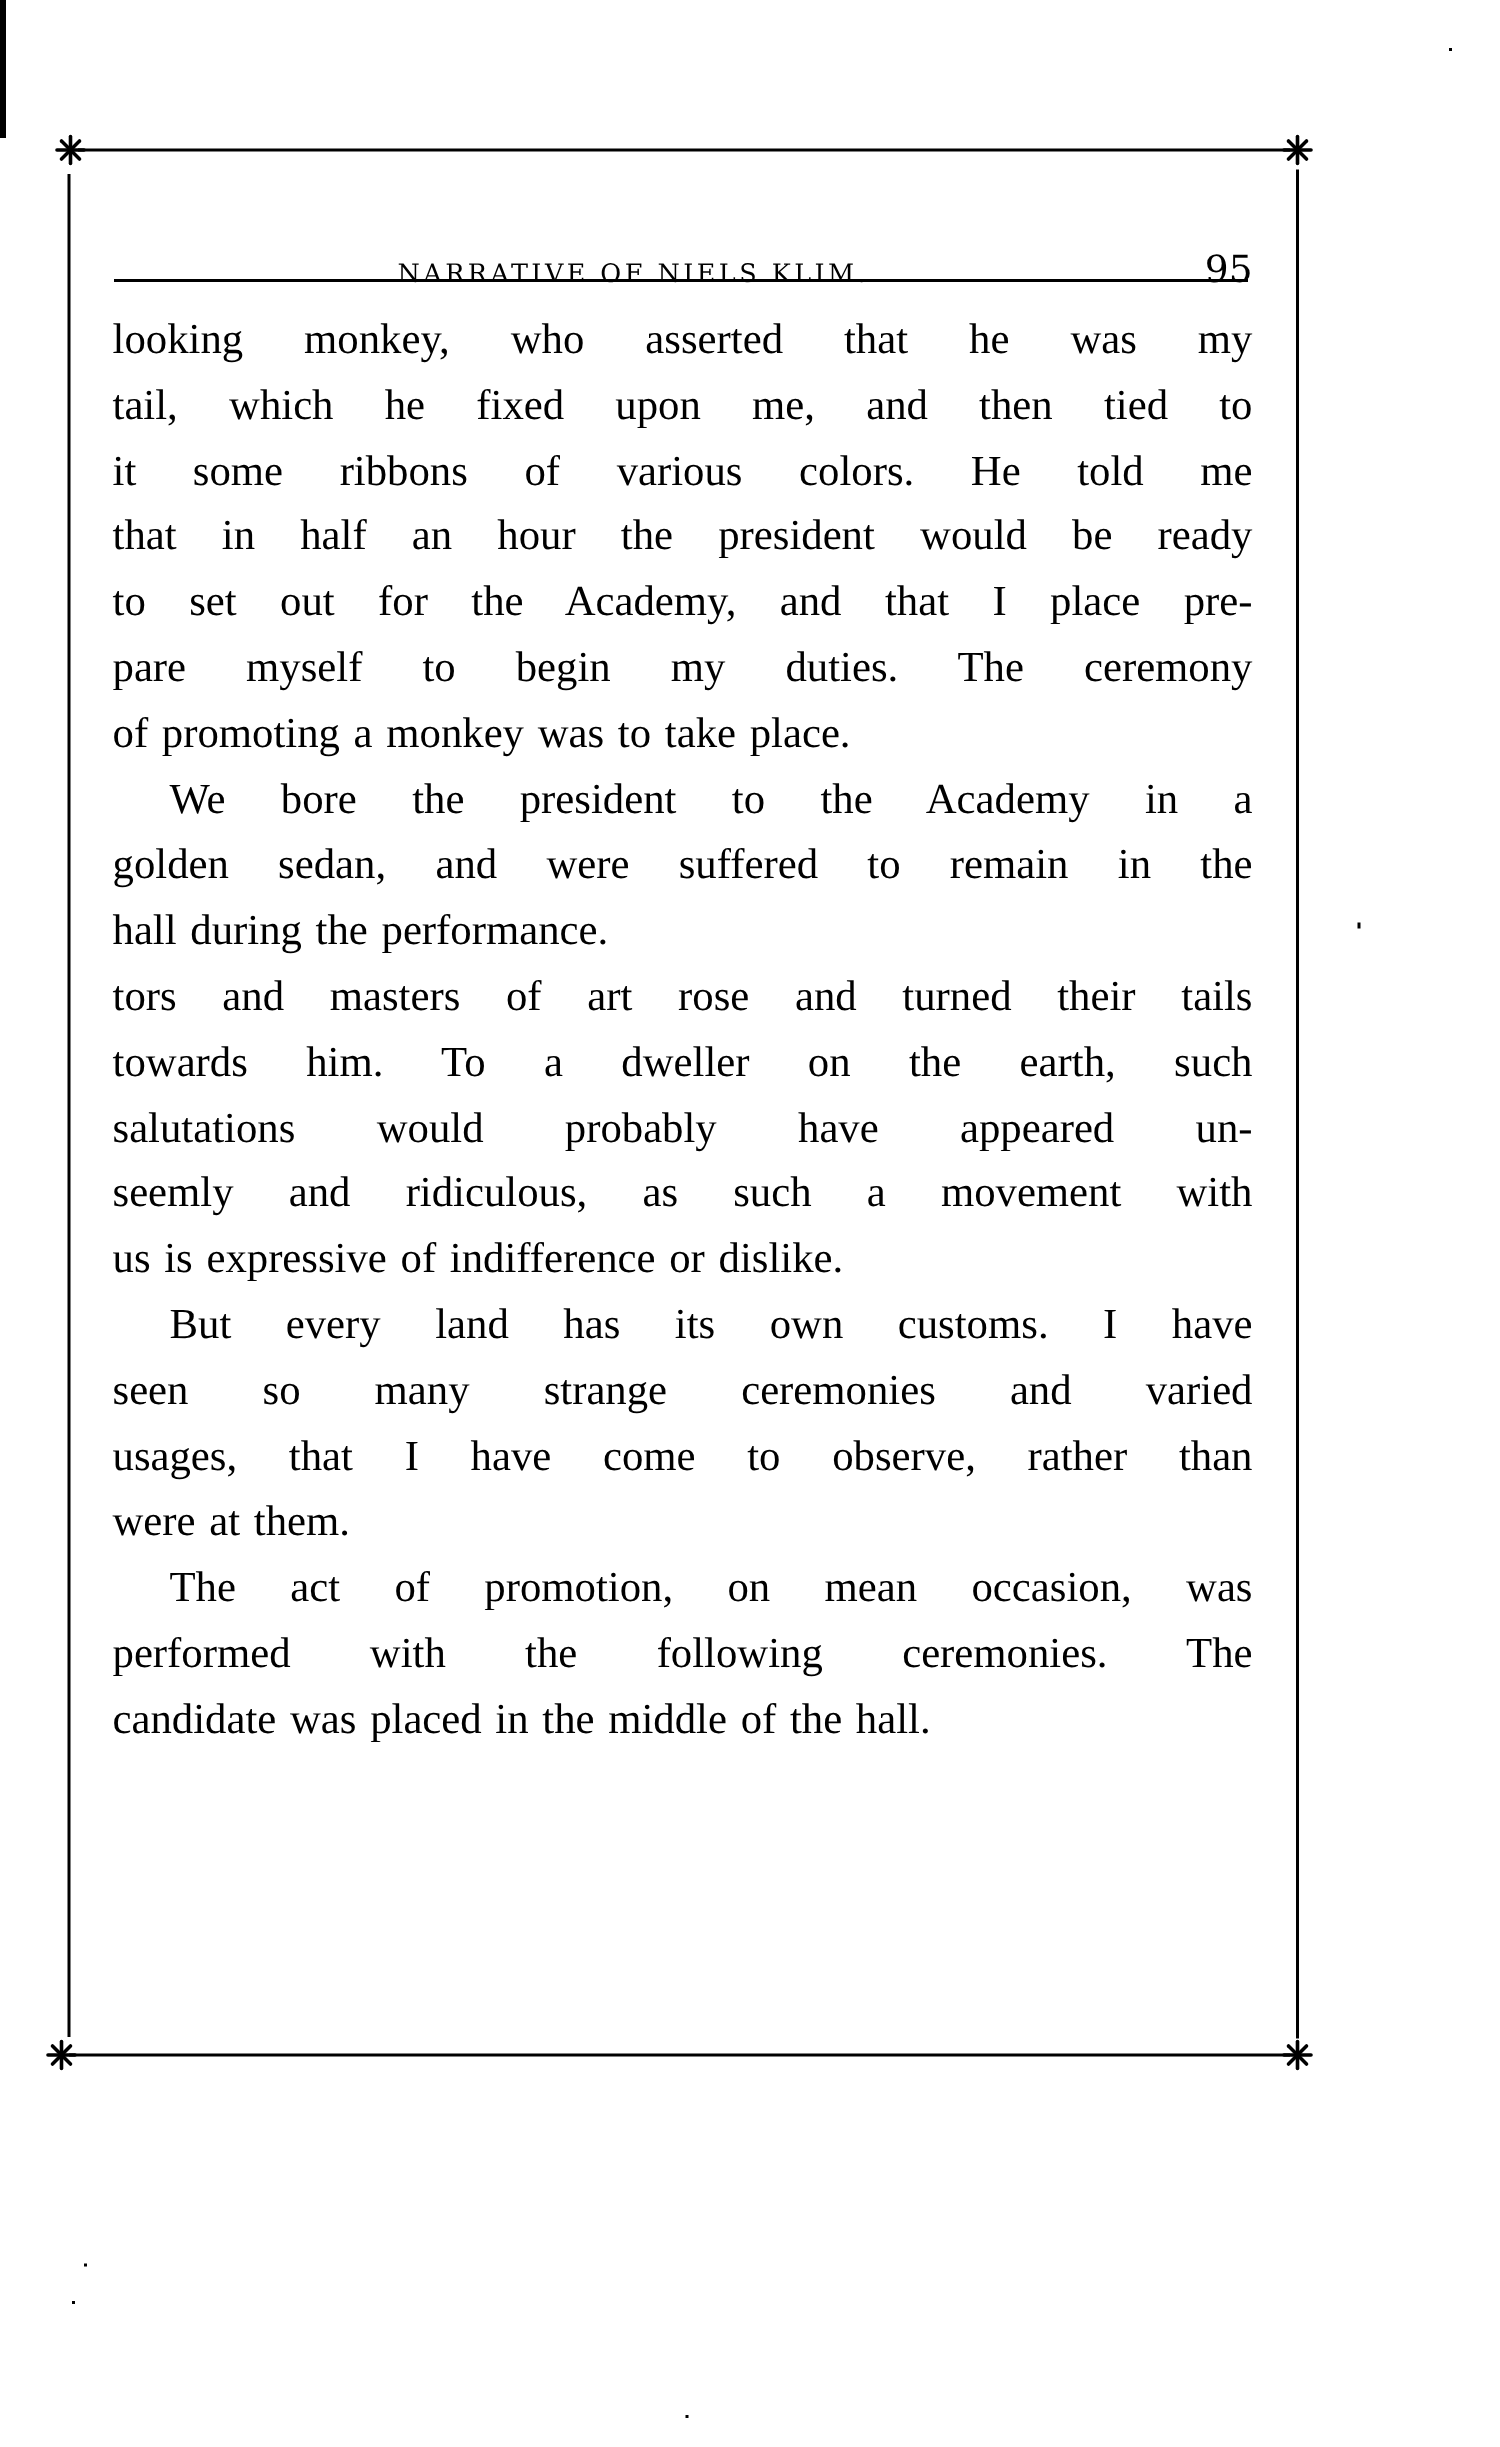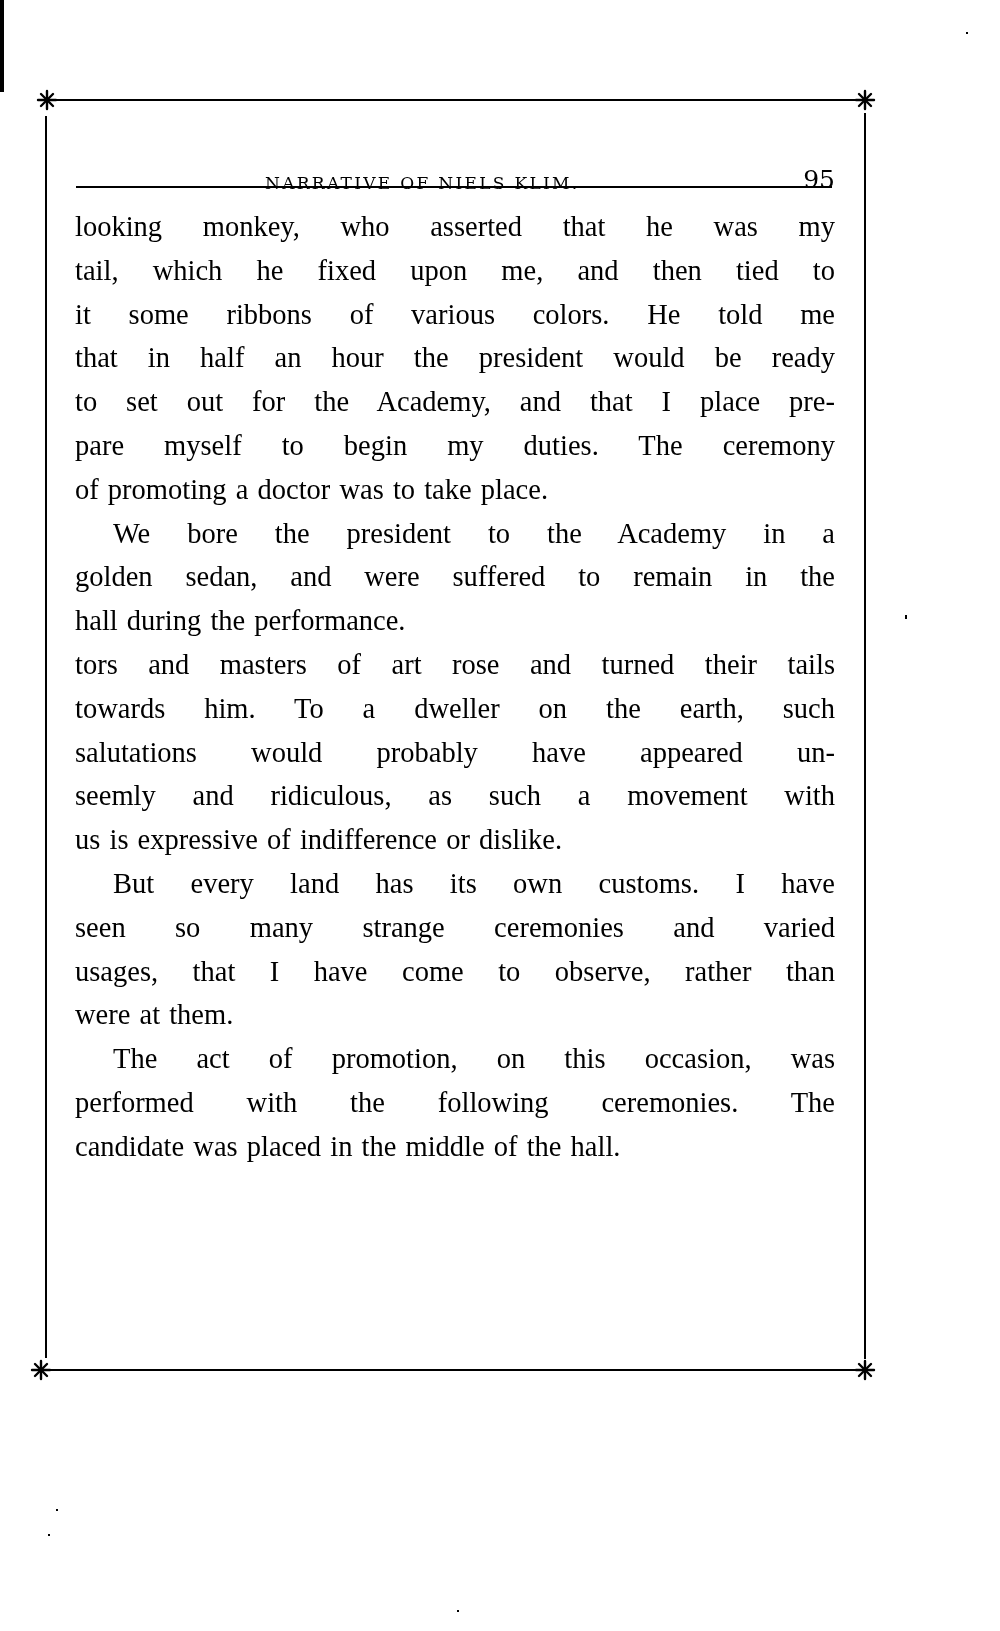--- a/index.html
+++ b/index.html
@@ -79,42 +79,42 @@
 <div class="rule"></div>
 
 <div class="body-text" id="body-text">
     <div class="paragraph">
       <span class="line">looking monkey, who asserted that he was my</span>
       <span class="line">tail, which he fixed upon me, and then tied to</span>
       <span class="line">it some ribbons of various colors. He told me</span>
       <span class="line">that in half an hour the president would be ready</span>
       <span class="line">to set out for the Academy, and that I place pre-</span>
       <span class="line">pare myself to begin my duties. The ceremony</span>
-      <span class="line end">of promoting a doctor was to take place.</span>
+      <span class="line end">of promoting a monkey was to take place.</span>
     </div>
     <div class="paragraph">
       <span class="line first">We bore the president to the Academy in a</span>
       <span class="line">golden sedan, and were suffered to remain in the</span>
       <span class="line end">hall during the performance.</span>
     </div>
     <div class="paragraph">
       <span class="line">tors and masters of art rose and turned their tails</span>
       <span class="line">towards him. To a dweller on the earth, such</span>
       <span class="line">salutations would probably have appeared un-</span>
       <span class="line">seemly and ridiculous, as such a movement with</span>
       <span class="line end">us is expressive of indifference or dislike.</span>
     </div>
     <div class="paragraph">
       <span class="line first">But every land has its own customs. I have</span>
       <span class="line">seen so many strange ceremonies and varied</span>
       <span class="line">usages, that I have come to observe, rather than</span>
       <span class="line end">were at them.</span>
     </div>
     <div class="paragraph">
-      <span class="line first">The act of promotion, on this occasion, was</span>
+      <span class="line first">The act of promotion, on mean occasion, was</span>
       <span class="line">performed with the following ceremonies. The</span>
       <span class="line end">candidate was placed in the middle of the hall.</span>
     </div>
   </div>
 
 <div class="speck" style="left:966px; top:32px; width:2px; height:2px;"></div>
 <div class="speck" style="left:905px; top:615px; width:2px; height:4px;"></div>
 <div class="speck" style="left:56px; top:1509px; width:2px; height:2px;"></div>
 <div class="speck" style="left:48px; top:1534px; width:2px; height:2px;"></div>
 <div class="speck" style="left:457px; top:1610px; width:2px; height:2px;"></div>

